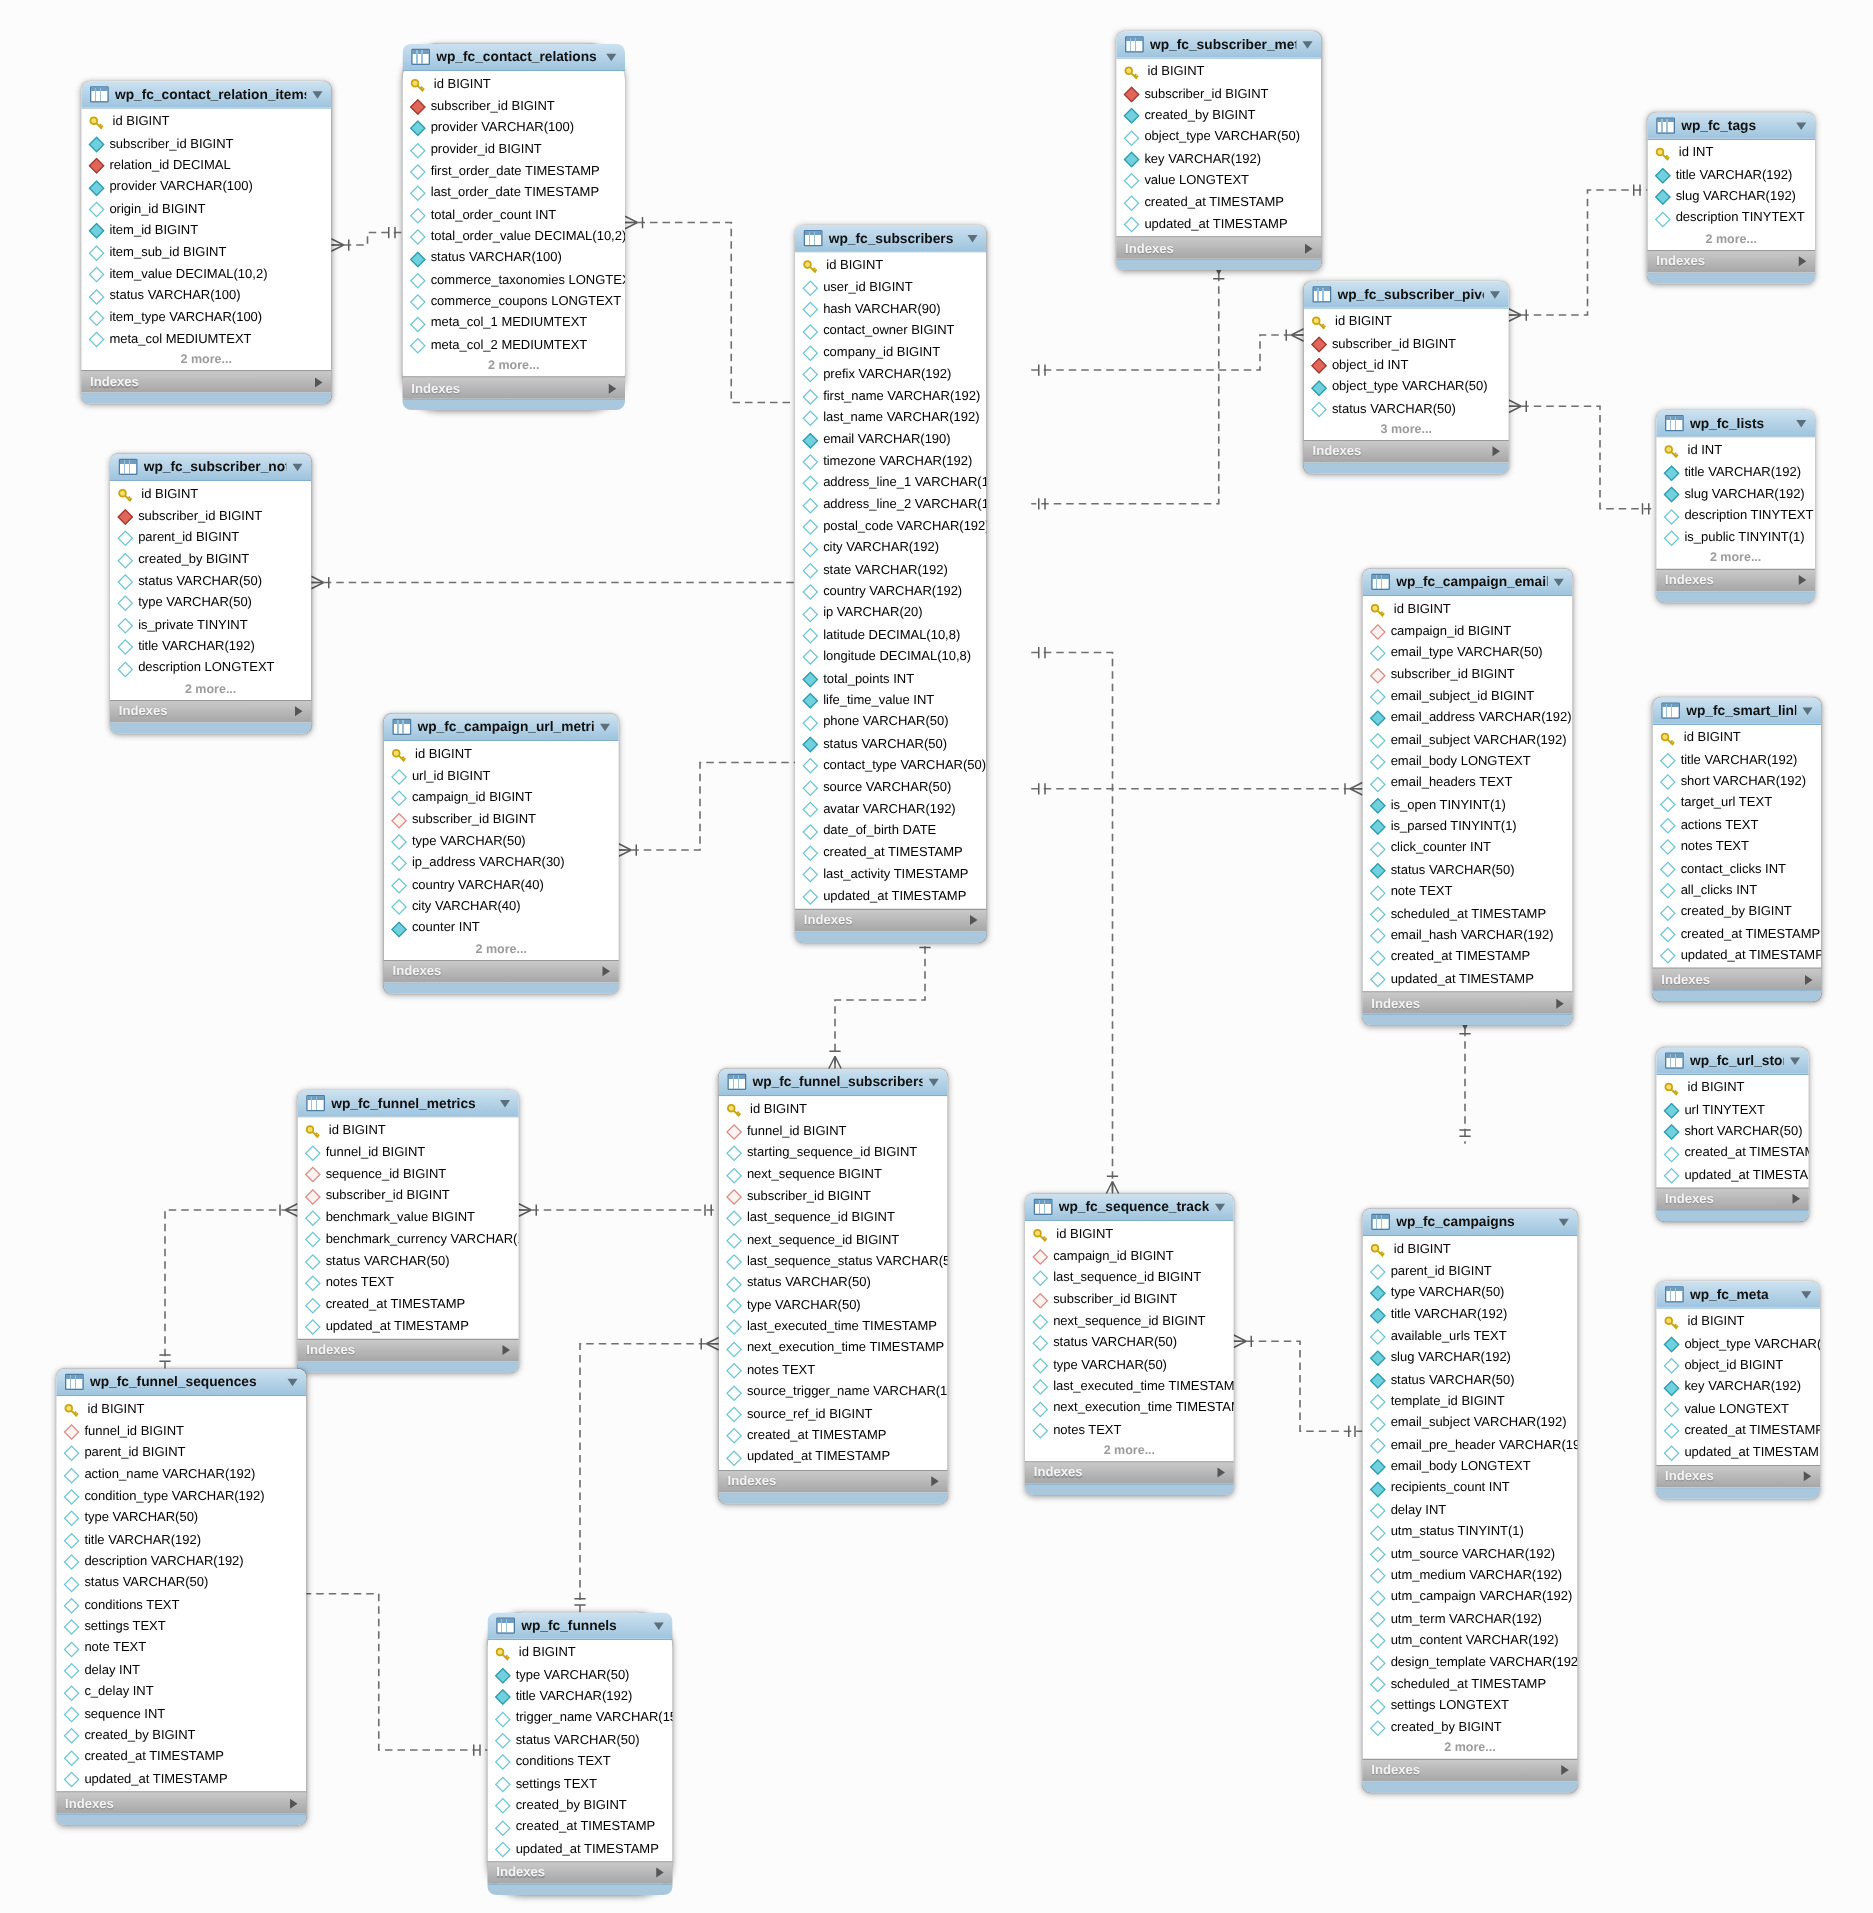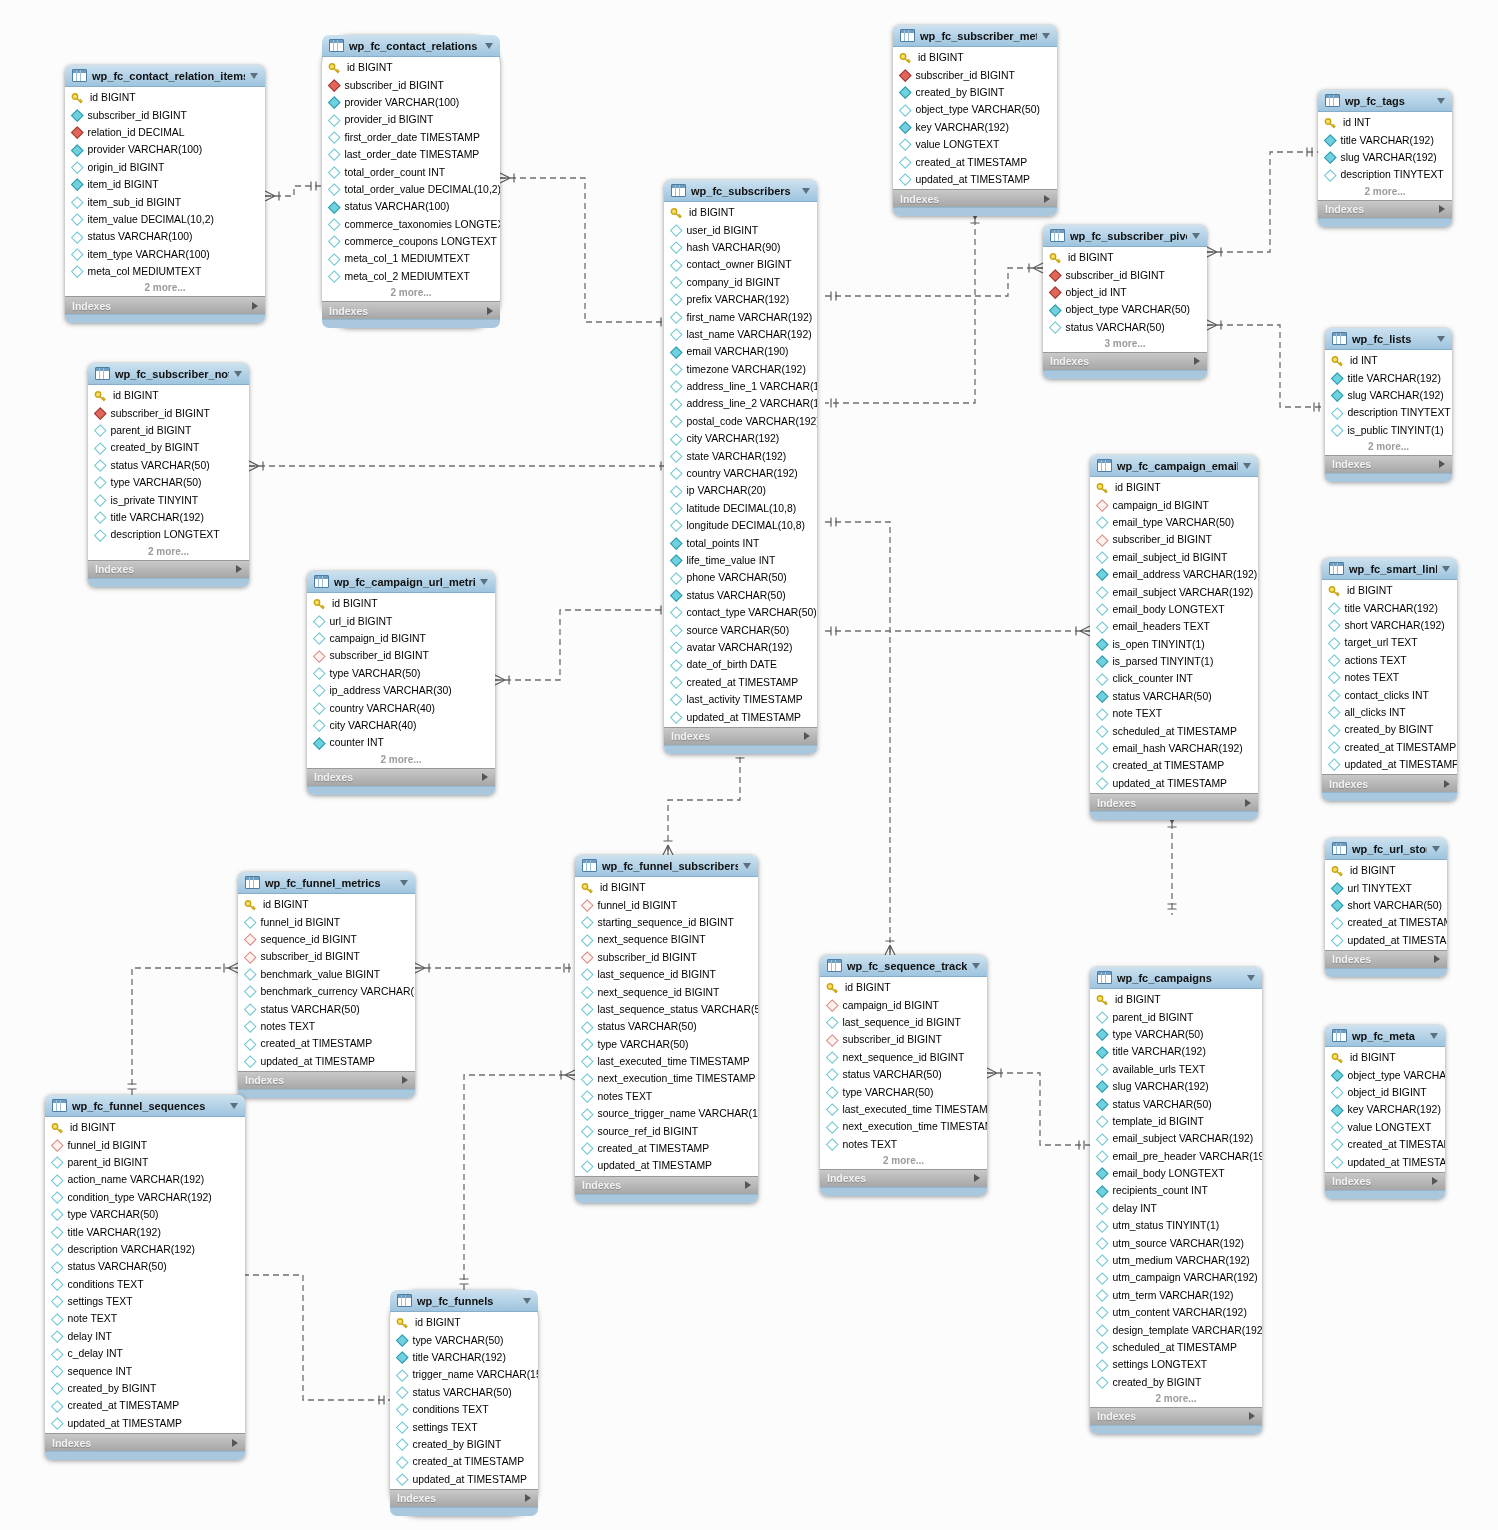--- a/index.html
+++ b/index.html
@@ -410,21 +410,21 @@
           <span>is_public TINYINT(1)</span>
         </div>
         <div class="more-row">2 more...</div>
       </div>
     <div class="indexes-bar">
       <span>Indexes</span>
       <span class="idx-arrow"></span>
     </div>
     <div class="tc-footer"></div>
   </div>
-    <div class="table-card" style="left: 664px; top: 180px; width: 153px;">
+    <div class="table-card" style="left: 636px; top: 180px; width: 153px;">
     <div class="tc-header">
       <span class="table-icon"></span>
       <span class="tc-title">wp_fc_subscribers</span>
       <span class="tc-collapse"></span>
     </div>
     <div class="tc-fields">
         <div class="field">
           <svg width="13" height="12" class="f-ic">
             <circle cx="4" cy="4.5" r="2.7" fill="#f7e06a" stroke="#c9a40e" stroke-width="1.4"></circle>
             <path d="M6 6.5 L10.5 11 M8.4 8.9 l1.6-1.6 M9.7 10.2 l1.6-1.6" stroke="#c9a40e" stroke-width="1.5" fill="none"></path>
@@ -842,21 +842,21 @@
           <span class="f-ic diamond d-opt"></span>
           <span>updated_at TIMESTAMP</span>
         </div>
       </div>
     <div class="indexes-bar">
       <span>Indexes</span>
       <span class="idx-arrow"></span>
     </div>
     <div class="tc-footer"></div>
   </div>
-    <div class="table-card" style="left: 1325px; top: 1025px; width: 120px;">
+    <div class="table-card" style="left: 1325px; top: 1025px; width: 131px;">
     <div class="tc-header">
       <span class="table-icon"></span>
       <span class="tc-title">wp_fc_meta</span>
       <span class="tc-collapse"></span>
     </div>
     <div class="tc-fields">
         <div class="field">
           <svg width="13" height="12" class="f-ic">
             <circle cx="4" cy="4.5" r="2.7" fill="#f7e06a" stroke="#c9a40e" stroke-width="1.4"></circle>
             <path d="M6 6.5 L10.5 11 M8.4 8.9 l1.6-1.6 M9.7 10.2 l1.6-1.6" stroke="#c9a40e" stroke-width="1.5" fill="none"></path>

